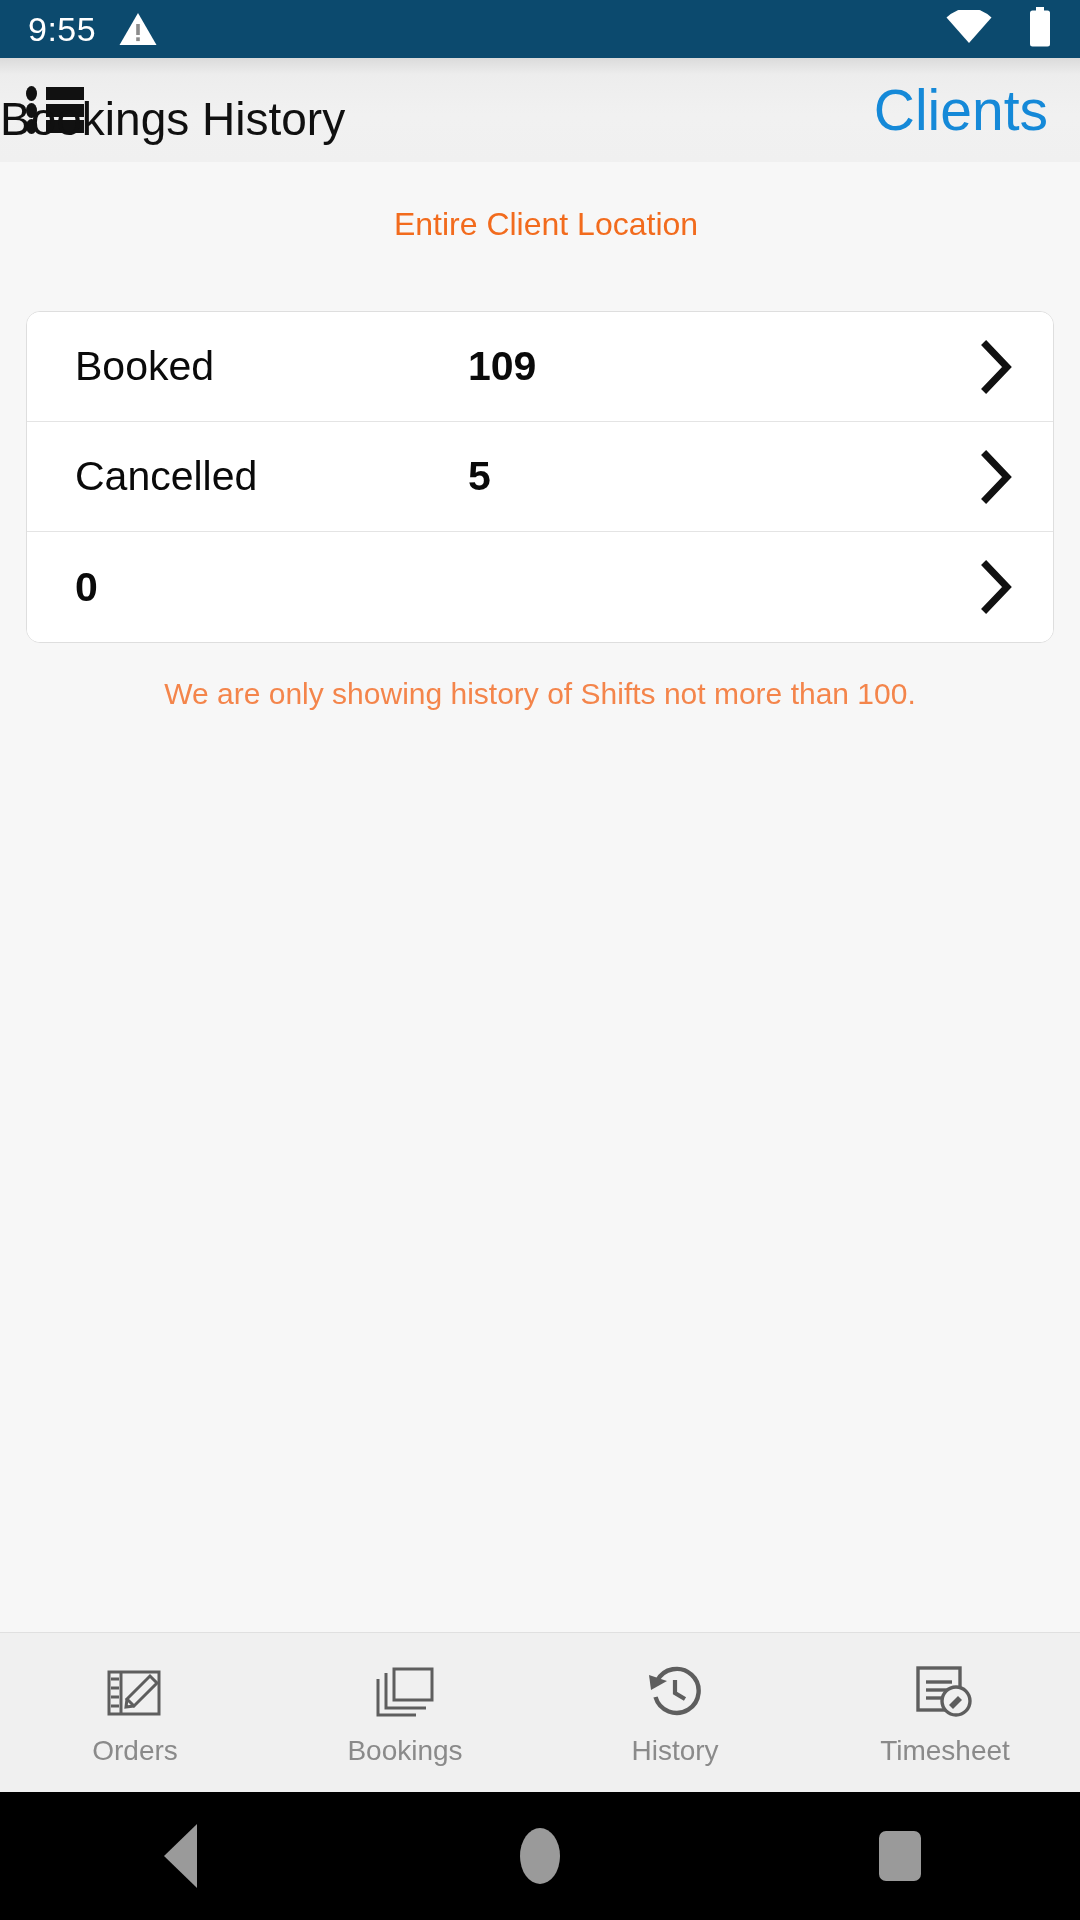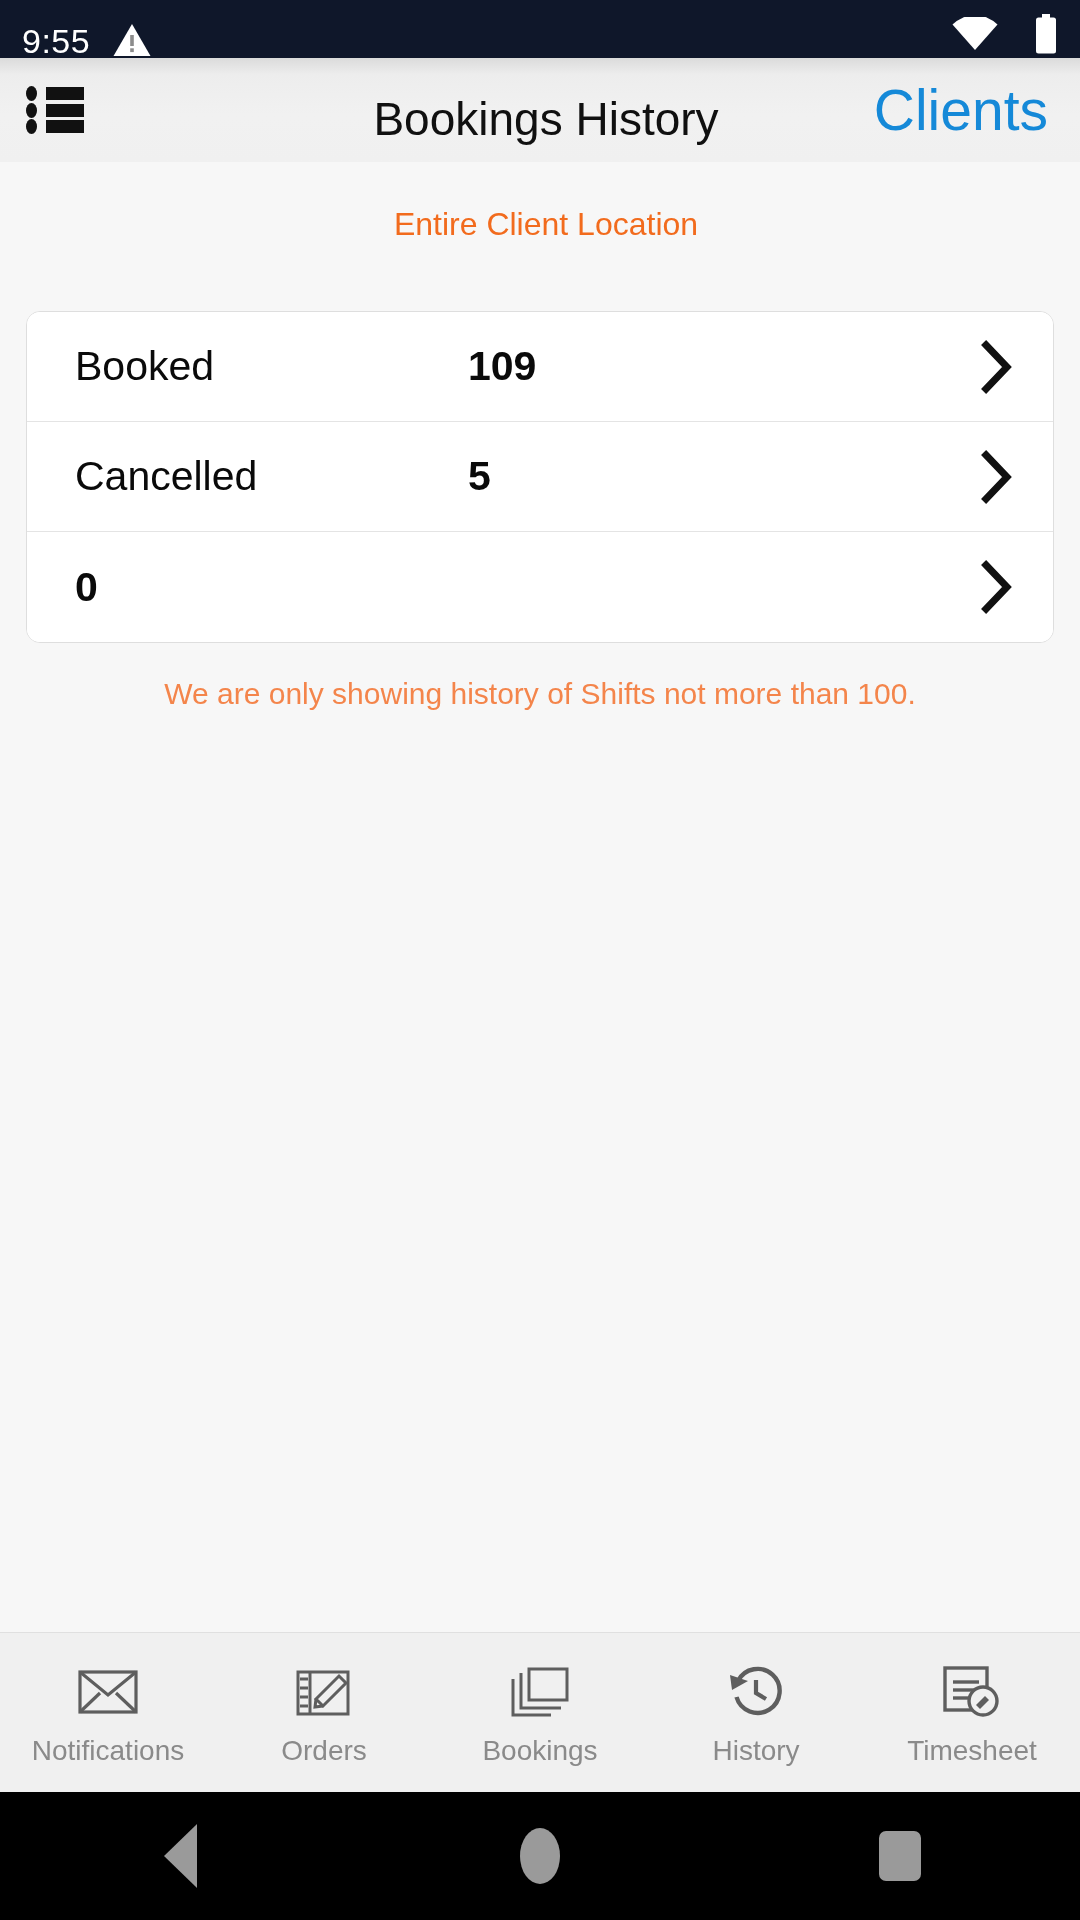--- a/index.html
+++ b/index.html
@@ -6,40 +6,40 @@
   html, body {
     width:1080px; height:1920px;
     font-family:"Liberation Sans", sans-serif;
     background:#F7F7F7;
     overflow:hidden;
   }
   #phone { position:relative; width:1080px; height:1920px; display:flex; flex-direction:column; }
 
   
   .statusbar {
-    height:58px; background:#0f172a; flex:0 0 58px;
-    display:flex; align-items:flex-end; padding:0 22px;
+    height:58px; background:#0c4a6e; flex:0 0 58px;
+    display:flex; align-items:center; padding:0 28px;
     color:#FFFFFF;
   }
   .sb-clock { font-size:34px; letter-spacing:.5px; line-height:1; }
   .sb-warn { margin-left:22px; display:flex; align-items:center; }
   .sb-right { margin-left:auto; display:flex; align-items:center; gap:36px; }
 
   
   .appbar {
     flex:0 0 104px; position:relative;
     background:linear-gradient(to bottom,#DBDBDB 0%, #EDEDED 16%, #F1F1F1 55%, #F0F0F0 100%);
     display:flex; align-items:center; padding:0 26px;
   }
   .listicon { width:58px; height:48px; display:flex; flex-direction:column; justify-content:space-between; }
   .listicon .li-row { display:flex; align-items:center; gap:9px; }
   .listicon .li-dot { width:15px; height:15px; border-radius:50%; background:#111; }
   .listicon .li-bar { width:52px; height:13px; background:#111; }
   .appbar-title {
-    position:absolute; left:12px; right:0; text-align:center;
+    position:absolute; left:0; right:0; text-align:left;
     font-size:46px; color:#101010; pointer-events:none;margin-top:18px;
   }
   .appbar-action {
     margin-left:auto; font-size:57px; color:#1589D8; padding-right:6px; z-index:2;
   }
 
   
   .content { flex:1 1 auto; background:#F7F7F7; position:relative; }
   .page-title {
     text-align:center; color:#F26B1D; font-size:32px;
@@ -175,31 +175,20 @@
         </div>
       </div>
 
     </div>
 
     <div class="note">We are only showing history of Shifts not more than 100.</div>
   </div>
 
   <div class="tabbar">
 
-    <div class="tab">
-      <div class="tab-icon">
-        <svg width="60" height="44" viewBox="0 0 60 44" aria-hidden="true">
-          <rect x="2" y="2" width="56" height="40" fill="none" stroke="#5E5E5E" stroke-width="3.2"></rect>
-          <polyline points="2,2 30,25 58,2" fill="none" stroke="#5E5E5E" stroke-width="3.2"></polyline>
-          <line x1="2" y1="42" x2="22" y2="23" stroke="#5E5E5E" stroke-width="3.2"></line>
-          <line x1="58" y1="42" x2="38" y2="23" stroke="#5E5E5E" stroke-width="3.2"></line>
-        </svg>
-      </div>
-      <div class="tab-label">Notifications</div>
-    </div>
 
     <div class="tab">
       <div class="tab-icon">
         <svg width="56" height="52" viewBox="0 0 56 52" aria-hidden="true">
           <rect x="2" y="6" width="50" height="42" fill="none" stroke="#5E5E5E" stroke-width="3"></rect>
           <line x1="14" y1="6" x2="14" y2="48" stroke="#5E5E5E" stroke-width="3"></line>
           <line x1="4" y1="13" x2="12" y2="13" stroke="#5E5E5E" stroke-width="3"></line>
           <line x1="4" y1="22" x2="12" y2="22" stroke="#5E5E5E" stroke-width="3"></line>
           <line x1="4" y1="31" x2="12" y2="31" stroke="#5E5E5E" stroke-width="3"></line>
           <line x1="4" y1="40" x2="12" y2="40" stroke="#5E5E5E" stroke-width="3"></line>

